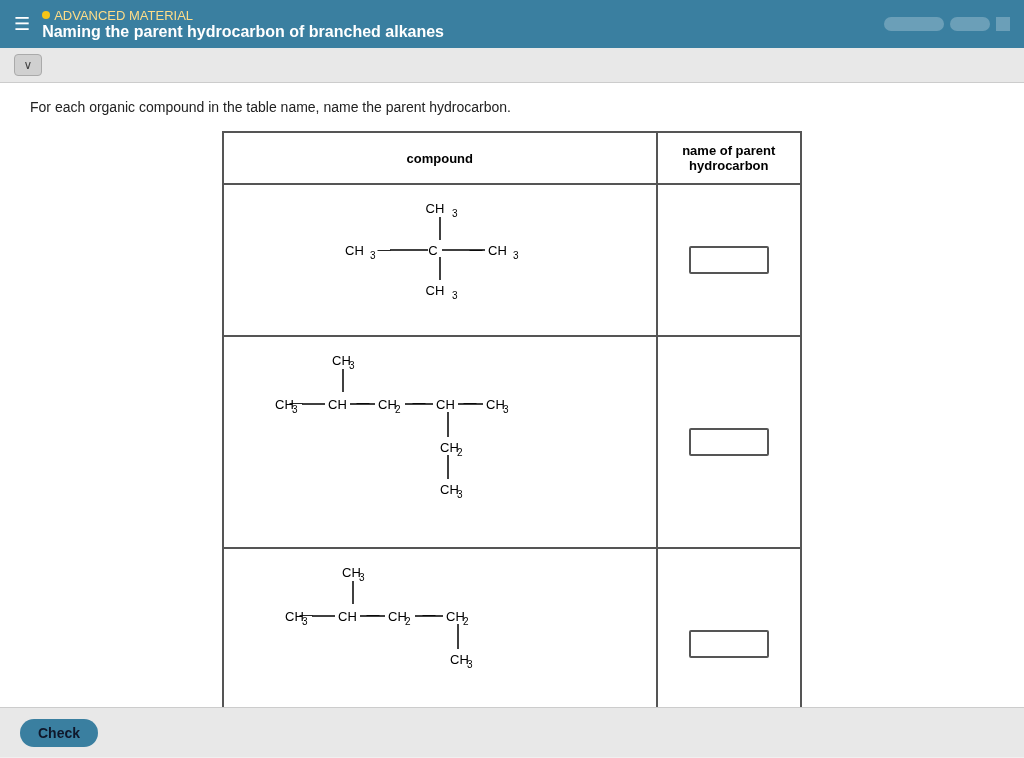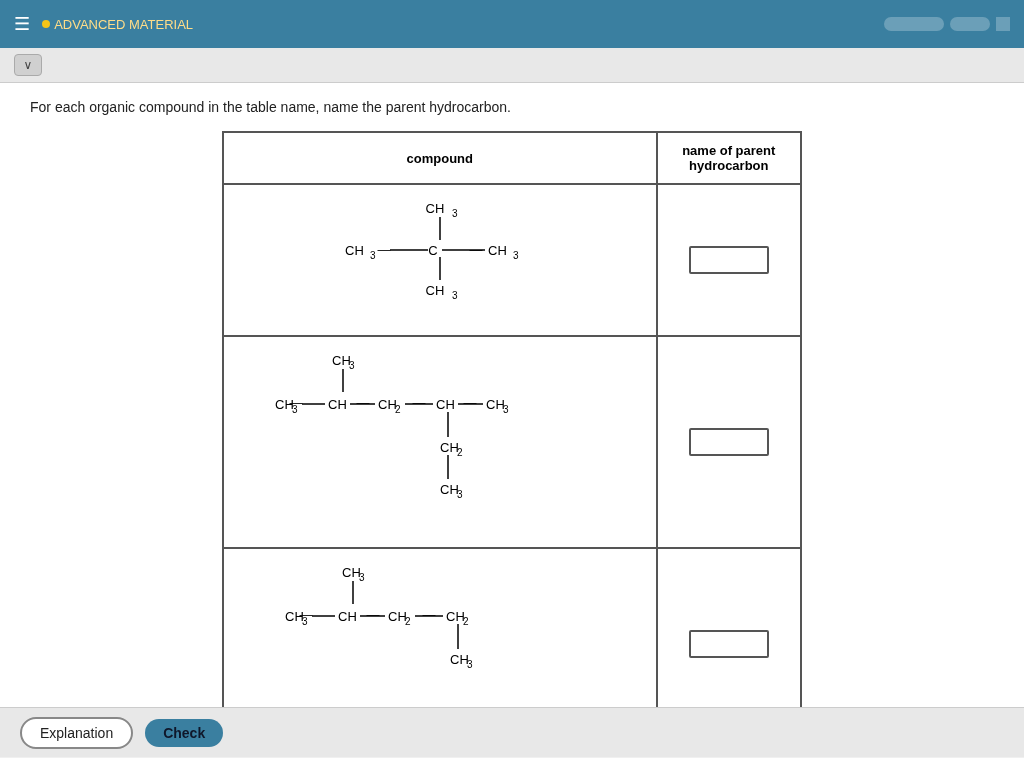--- a/index.html
+++ b/index.html
@@ -170,20 +170,21 @@
 </head>
 <body>
 
 <div class="header">
   <span class="header-menu-icon">☰</span>
   <div class="header-title-area">
     <span class="header-advanced-label">
       <span class="dot-icon"></span>
       <span>ADVANCED MATERIAL</span>
     </span>
+    <span class="header-title">Naming the parent hydrocarbon of branched alkanes</span>
   </div>
   <div class="header-right">
     <div class="header-pill"></div>
     <div class="header-pill2"></div>
     <div class="header-sq"></div>
   </div>
 </div>
 
 <div class="chevron-bar">
   <button class="chevron-btn">
@@ -329,15 +330,14 @@
         <td class="answer-cell">
           <input class="answer-input" type="text" style="">
         </td>
       </tr>
     </tbody>
   </table>
 
 </div>
 
 <div class="bottom-bar">
-  <button class="btn-explanation">Explanation</button>
   <button class="btn-check">Check</button>
 </div>
 
 </body></html>

